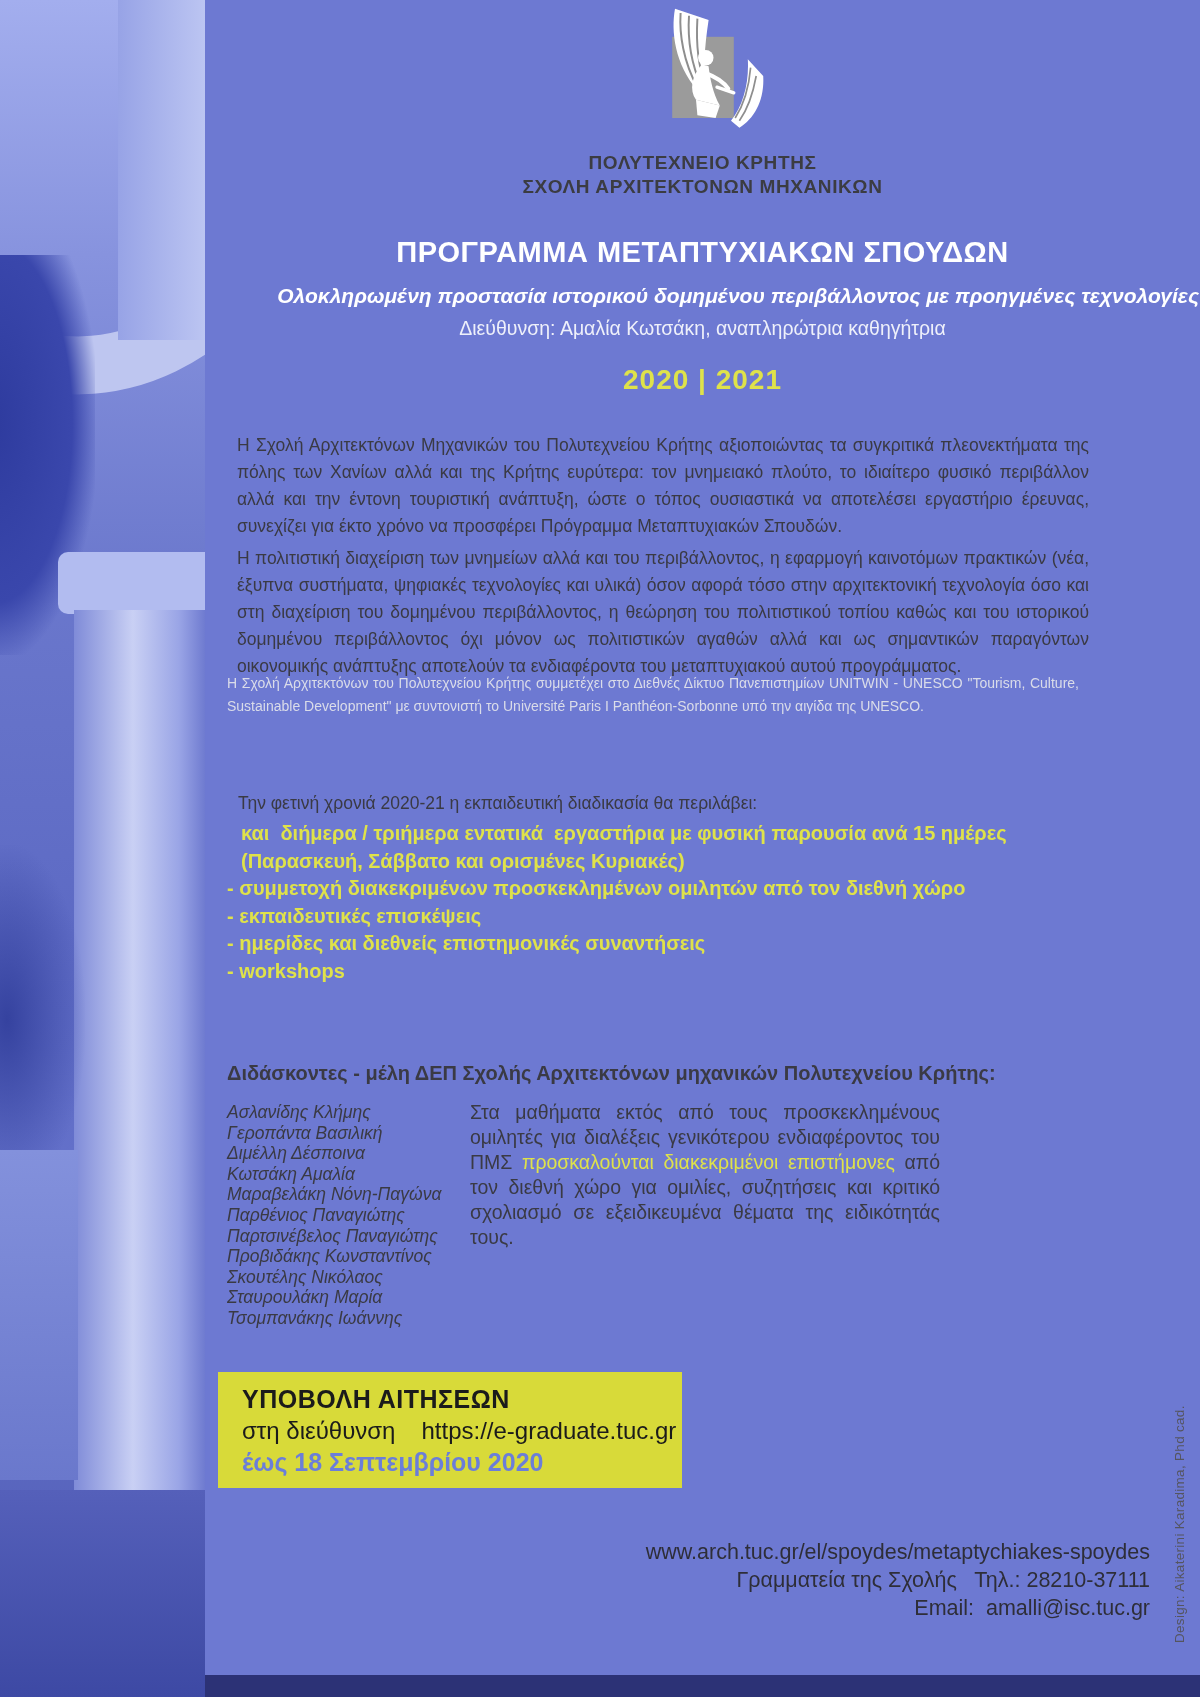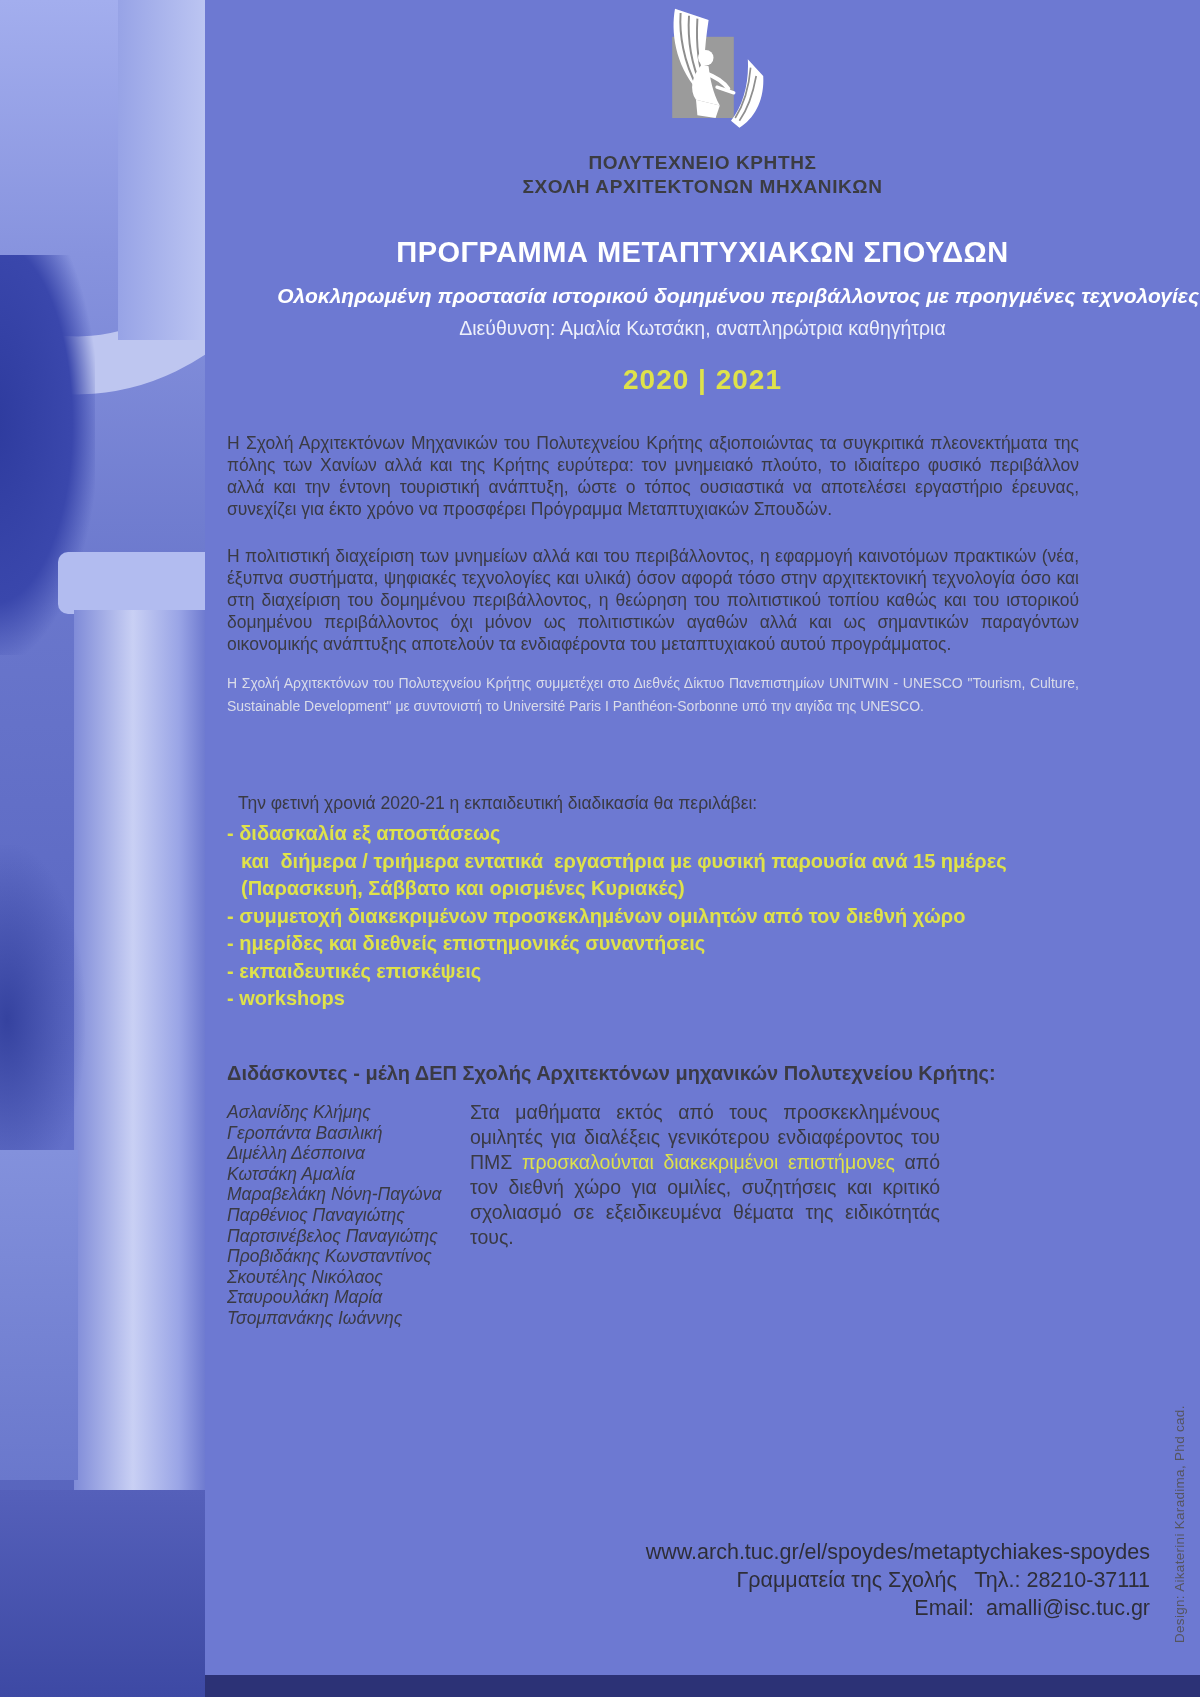--- a/index.html
+++ b/index.html
@@ -42,21 +42,21 @@
     font-size:29px;font-weight:bold;letter-spacing:.5px;color:#ffffff;}
   .program-subtitle{position:absolute;left:205px;top:284px;width:1162px;text-align:center;
     font-size:21px;font-weight:bold;font-style:italic;color:#ffffff;}
   .program-direction{position:absolute;left:205px;top:317px;width:995px;text-align:center;
     font-size:19.5px;color:#eef0fa;}
   .program-years{position:absolute;left:205px;top:364px;width:995px;text-align:center;
     font-size:28px;font-weight:600;letter-spacing:1px;color:var(--accent,#dfe24a);}
 
   
   .para{position:absolute;left:227px;width:852px;margin:0;text-align:justify;}
-  .para.dark{font-size:17.5px;line-height:22px;color:var(--dark-text,#3a3a44);}
+  .para.dark{font-size:17.5px;line-height:27px;color:var(--dark-text,#3a3a44);margin-left:10px;}
   .para.light{font-size:14px;line-height:23px;color:var(--light-text,#dadce9);}
   .p1{top:432px;}
   .p2{top:545px;}
   .p3{top:672px;}
   .intro-line{position:absolute;left:227px;top:782px;width:852px;margin:11px;
     font-size:17.5px;color:var(--dark-text,#3a3a44);}
 
   
   .activities{position:absolute;left:227px;top:820px;width:880px;}
   .activity-item{font-size:20px;font-weight:bold;color:var(--accent,#dfe24a);
@@ -137,45 +137,49 @@
   <div class="program-subtitle">Ολοκληρωμένη προστασία ιστορικού δομημένου περιβάλλοντος με προηγμένες τεχνολογίες και υλικά</div>
   <div class="program-direction">Διεύθυνση: Αμαλία Κωτσάκη, αναπληρώτρια καθηγήτρια</div>
   <div class="program-years">2020 | 2021</div>
 
   <p class="para dark p1">Η Σχολή Αρχιτεκτόνων Μηχανικών του Πολυτεχνείου Κρήτης αξιοποιώντας τα συγκριτικά πλεονεκτήματα της πόλης των Χανίων αλλά και της Κρήτης ευρύτερα: τον μνημειακό πλούτο, το ιδιαίτερο φυσικό περιβάλλον αλλά και την έντονη τουριστική ανάπτυξη, ώστε ο τόπος ουσιαστικά να αποτελέσει εργαστήριο έρευνας, συνεχίζει για έκτο χρόνο να προσφέρει Πρόγραμμα Μεταπτυχιακών Σπουδών.</p>
   <p class="para dark p2">Η πολιτιστική διαχείριση των μνημείων αλλά και του περιβάλλοντος, η εφαρμογή καινοτόμων πρακτικών (νέα, έξυπνα συστήματα, ψηφιακές τεχνολογίες και υλικά) όσον αφορά τόσο στην αρχιτεκτονική τεχνολογία όσο και στη διαχείριση του δομημένου περιβάλλοντος, η θεώρηση του πολιτιστικού τοπίου καθώς και του ιστορικού δομημένου περιβάλλοντος όχι μόνον ως πολιτιστικών αγαθών αλλά και ως σημαντικών παραγόντων οικονομικής ανάπτυξης αποτελούν τα ενδιαφέροντα του μεταπτυχιακού αυτού προγράμματος.</p>
   <p class="para light p3">Η Σχολή Αρχιτεκτόνων του Πολυτεχνείου Κρήτης συμμετέχει στο Διεθνές Δίκτυο Πανεπιστημίων UNITWIN - UNESCO "Tourism, Culture, Sustainable Development" με συντονιστή το Université Paris I  Panthéon-Sorbonne υπό την αιγίδα της UNESCO.</p>
 
   <p class="intro-line">Την φετινή χρονιά 2020-21 η εκπαιδευτική διαδικασία θα περιλάβει:</p>
   <div class="activities">
-      <div class="activity-item">- διδασκαλία εξ αποστάσεως</div>
       <div class="activity-item indent">και  διήμερα / τριήμερα εντατικά  εργαστήρια με φυσική παρουσία ανά 15 ημέρες</div>
       <div class="activity-item indent">(Παρασκευή, Σάββατο και ορισμένες Κυριακές)</div>
       <div class="activity-item">- συμμετοχή διακεκριμένων προσκεκλημένων ομιλητών από τον διεθνή χώρο</div>
+      <div class="activity-item">- εκπαιδευτικές επισκέψεις</div>
       <div class="activity-item">- ημερίδες και διεθνείς επιστημονικές συναντήσεις</div>
-      <div class="activity-item">- εκπαιδευτικές επισκέψεις</div>
       <div class="activity-item">- workshops</div>
     </div>
 
   <div class="faculty-heading">Διδάσκοντες - μέλη ΔΕΠ Σχολής Αρχιτεκτόνων μηχανικών Πολυτεχνείου Κρήτης:</div>
   <div class="faculty-names">
       <div class="faculty-name">Ασλανίδης Κλήμης</div>
       <div class="faculty-name">Γεροπάντα Βασιλική</div>
       <div class="faculty-name">Διμέλλη Δέσποινα</div>
       <div class="faculty-name">Κωτσάκη Αμαλία</div>
       <div class="faculty-name">Μαραβελάκη Νόνη-Παγώνα</div>
       <div class="faculty-name">Παρθένιος Παναγιώτης</div>
       <div class="faculty-name">Παρτσινέβελος Παναγιώτης</div>
       <div class="faculty-name">Προβιδάκης Κωνσταντίνος</div>
       <div class="faculty-name">Σκουτέλης Νικόλαος</div>
       <div class="faculty-name">Σταυρουλάκη Μαρία</div>
       <div class="faculty-name">Τσομπανάκης Ιωάννης</div>
     </div>
   <div class="faculty-note"><span>Στα μαθήματα εκτός από τους προσκεκλημένους ομιλητές για διαλέξεις γενικότερου ενδιαφέροντος του ΠΜΣ </span><span class="hl">προσκαλούνται διακεκριμένοι επιστήμονες</span><span> από τον διεθνή χώρο για ομιλίες, συζητήσεις και  κριτικό σχολιασμό σε εξειδικευμένα θέματα της ειδικότητάς τους.</span></div>
 
+  <div class="apply-box">
+    <div class="apply-heading">ΥΠΟΒΟΛΗ ΑΙΤΗΣΕΩΝ</div>
+    <div class="apply-line"><span>στη διεύθυνση</span><span class="url">https://e-graduate.tuc.gr</span></div>
+    <div class="apply-deadline">έως 18 Σεπτεμβρίου 2020</div>
+  </div>
 
   <div class="info-block">
     <div class="info-line">www.arch.tuc.gr/el/spoydes/metaptychiakes-spoydes</div>
     <div class="info-line">Γραμματεία της Σχολής   Τηλ.: 28210-37111</div>
     <div class="info-line">Email:  amalli@isc.tuc.gr</div>
   </div>
 
   <div class="credits">Design: Aikaterini Karadima, Phd cad.</div>
   <div class="bottom-bar"></div>
 

